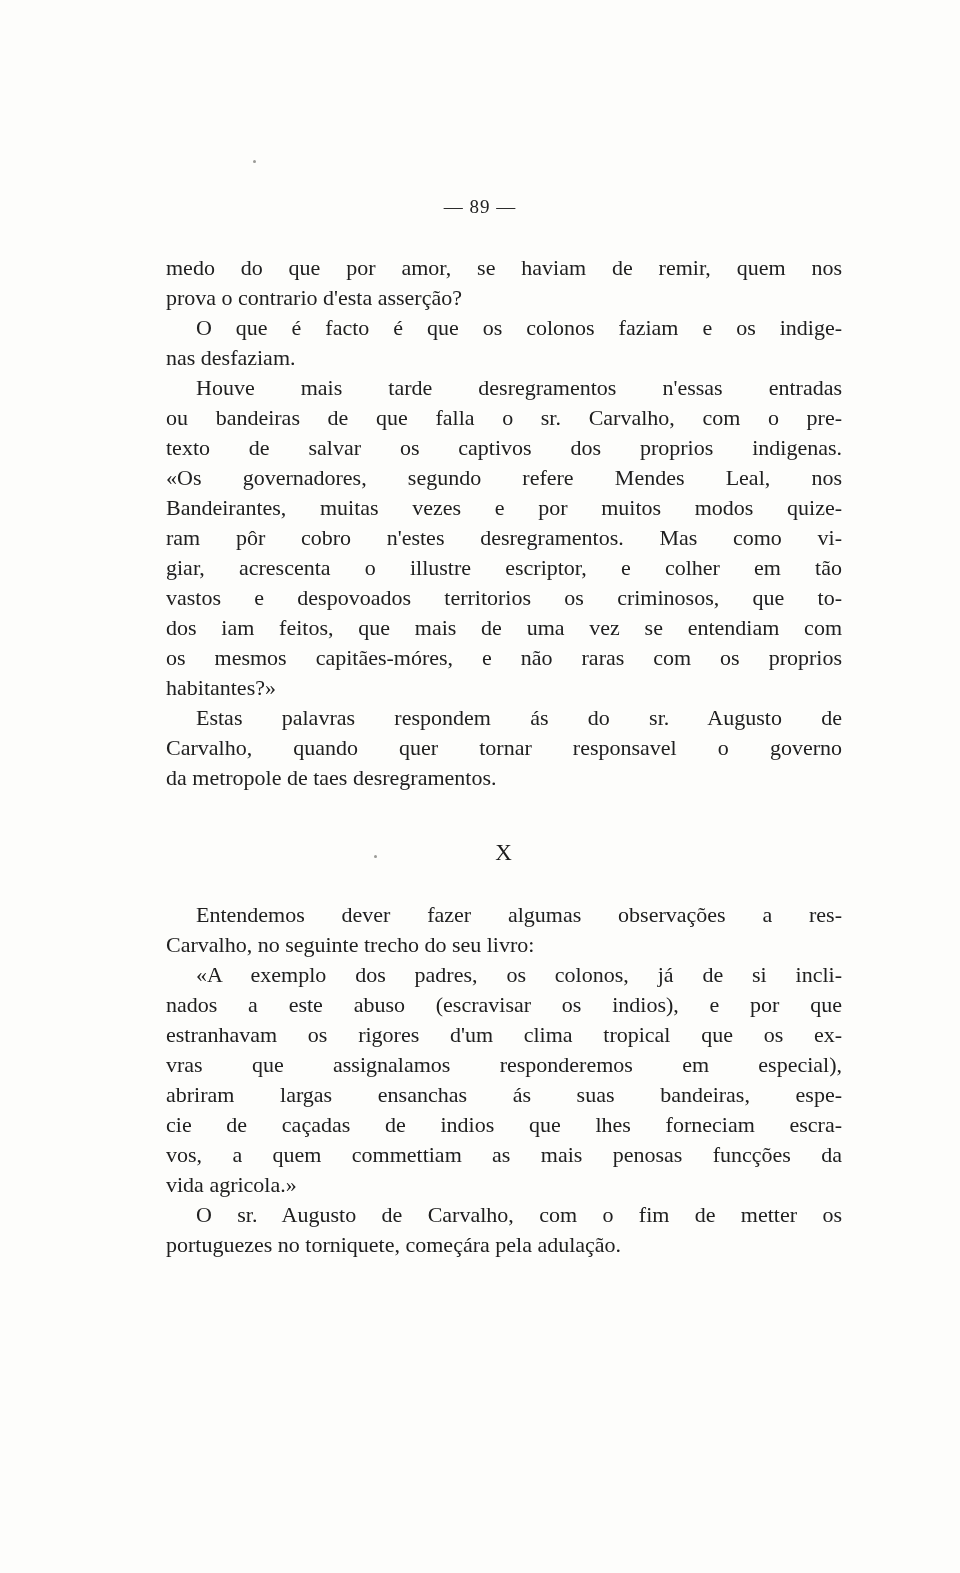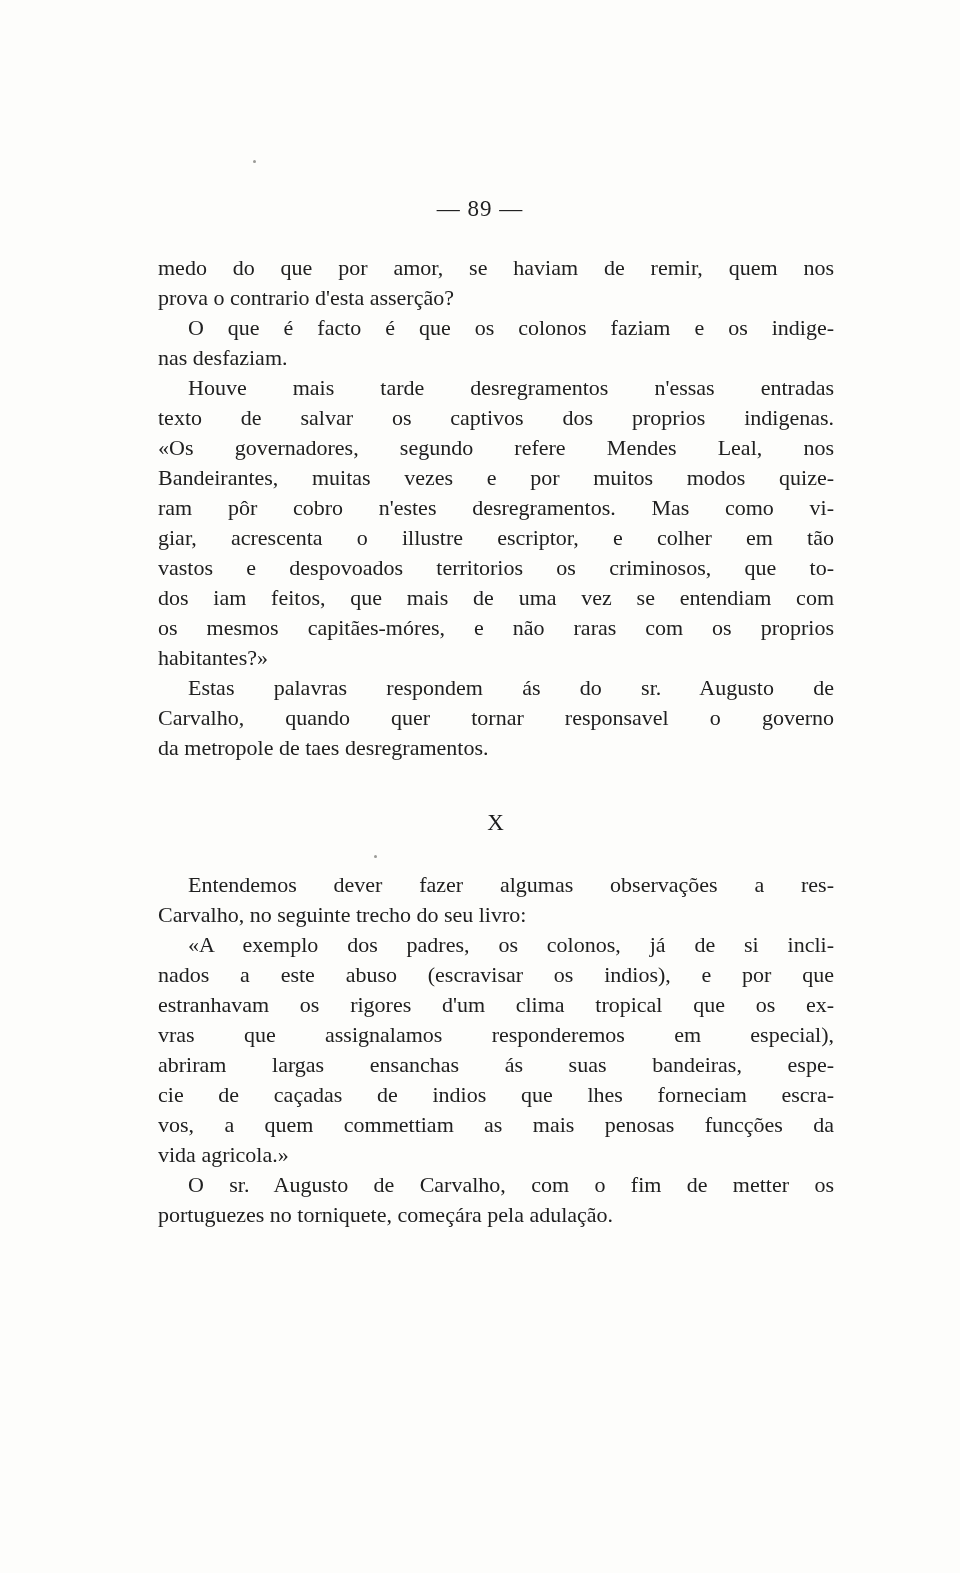--- a/index.html
+++ b/index.html
@@ -16,28 +16,28 @@
     font-family: "Liberation Serif", serif;
     color: #1e1e1e;
     overflow: hidden;
   }
   .page-number {
     position: absolute;
     top: 196px;
     left: 0;
     width: 100%;
     text-align: center;
-    font-size: 23px;
+    font-size: 19px;
     letter-spacing: 1px;
     color: #222;
   }
   .textblock {
     position: absolute;
     top: 253px;
-    left: 158px;
+    left: 166px;
     width: 676px;
     font-size: 22px;
     line-height: 30px;
     color: #202020;
   }
   .para {
     margin: 0;
   }
   .line {
     text-align: justify;
@@ -76,20 +76,21 @@
       <div class="para">
         <div class="line"><span>medo do que por amor, se haviam de remir, quem nos</span></div>
         <div class="line endline"><span>prova o contrario d'esta asserção?</span></div>
       </div>
       <div class="para">
         <div class="line indent"><span>O que é facto é que os colonos faziam e os indige-</span></div>
         <div class="line endline"><span>nas desfaziam.</span></div>
       </div>
       <div class="para">
         <div class="line indent"><span>Houve mais tarde desregramentos n'essas </span><span class="it">entradas</span></div>
+        <div class="line"><span>ou </span><span class="it">bandeiras</span><span> de que falla o sr. Carvalho, com o pre-</span></div>
         <div class="line"><span>texto de salvar os captivos dos proprios indigenas.</span></div>
         <div class="line"><span>«Os governadores, segundo refere Mendes Leal, nos</span></div>
         <div class="line"><span class="it">Bandeirantes</span><span>, muitas vezes e por muitos modos quize-</span></div>
         <div class="line"><span>ram pôr cobro n'estes desregramentos. Mas como vi-</span></div>
         <div class="line"><span>giar, acrescenta o illustre escriptor, e colher em tão</span></div>
         <div class="line"><span>vastos e despovoados territorios os criminosos, que to-</span></div>
         <div class="line"><span>dos iam feitos, que mais de uma vez se entendiam com</span></div>
         <div class="line"><span>os mesmos capitães-móres, e não raras com os proprios</span></div>
         <div class="line endline"><span>habitantes?»</span></div>
       </div>

